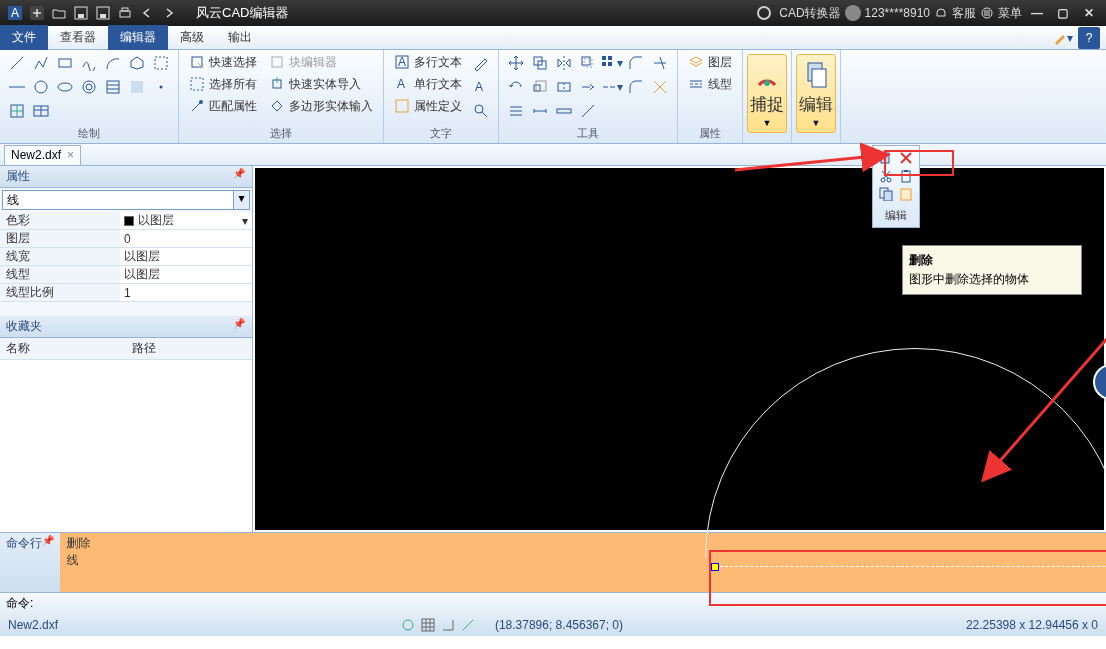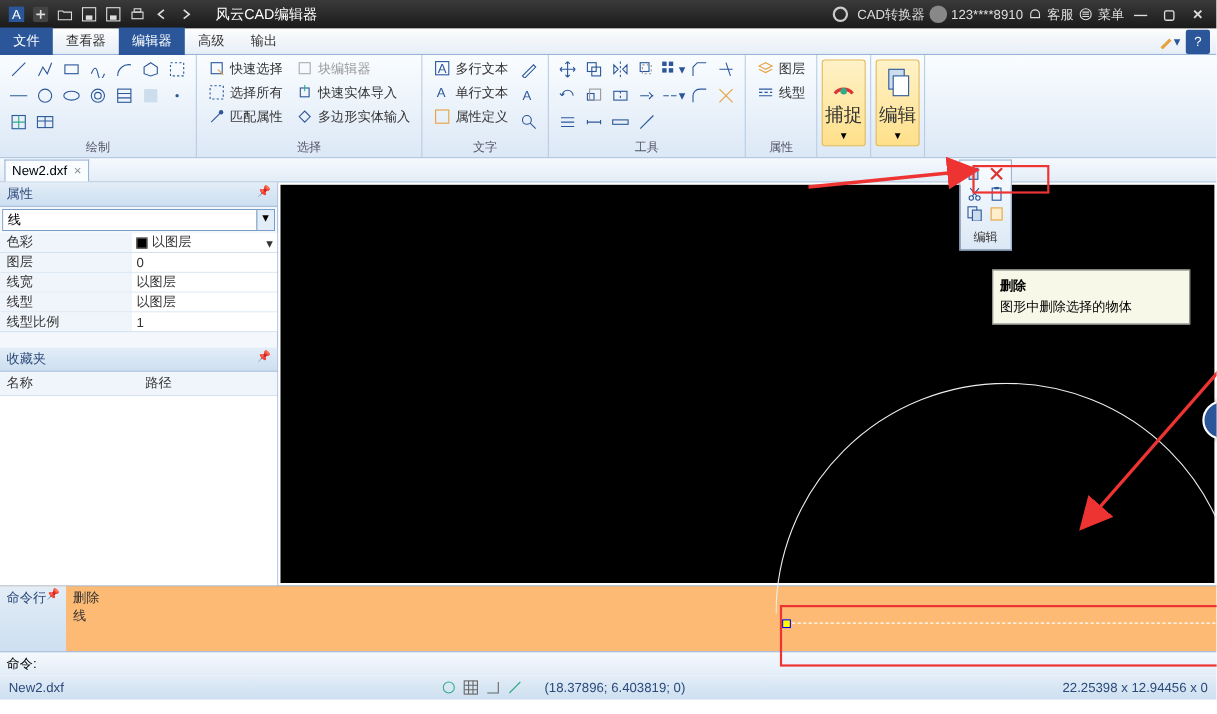--- a/index.html
+++ b/index.html
@@ -642,21 +642,21 @@
         <rect x="1" y="1" width="12" height="12" fill="none" stroke="#666"></rect>
         <path d="M5 1v12M9 1v12M1 5h12M1 9h12" stroke="#666"></path>
       </svg>
     <svg width="14" height="14">
         <path d="M2 12h10V2" fill="none" stroke="#666"></path>
       </svg>
     <svg width="14" height="14">
         <path d="M2 12L12 2" stroke="#3a8"></path>
       </svg>
   </span>
-  <span>(18.37896; 6.403819; 0)</span>
+  <span>(18.37896; 8.456367; 0)</span>
   <span class="fill"></span>
   <span>22.25398 x 12.94456 x 0</span>
 </div>
 
 <div class="editfly">
   <div class="row">
     <div class="sic">
         <svg width="14" height="14">
           <rect x="2" y="2" width="8" height="10" fill="#cde" stroke="#2b579a"></rect>
         </svg>

